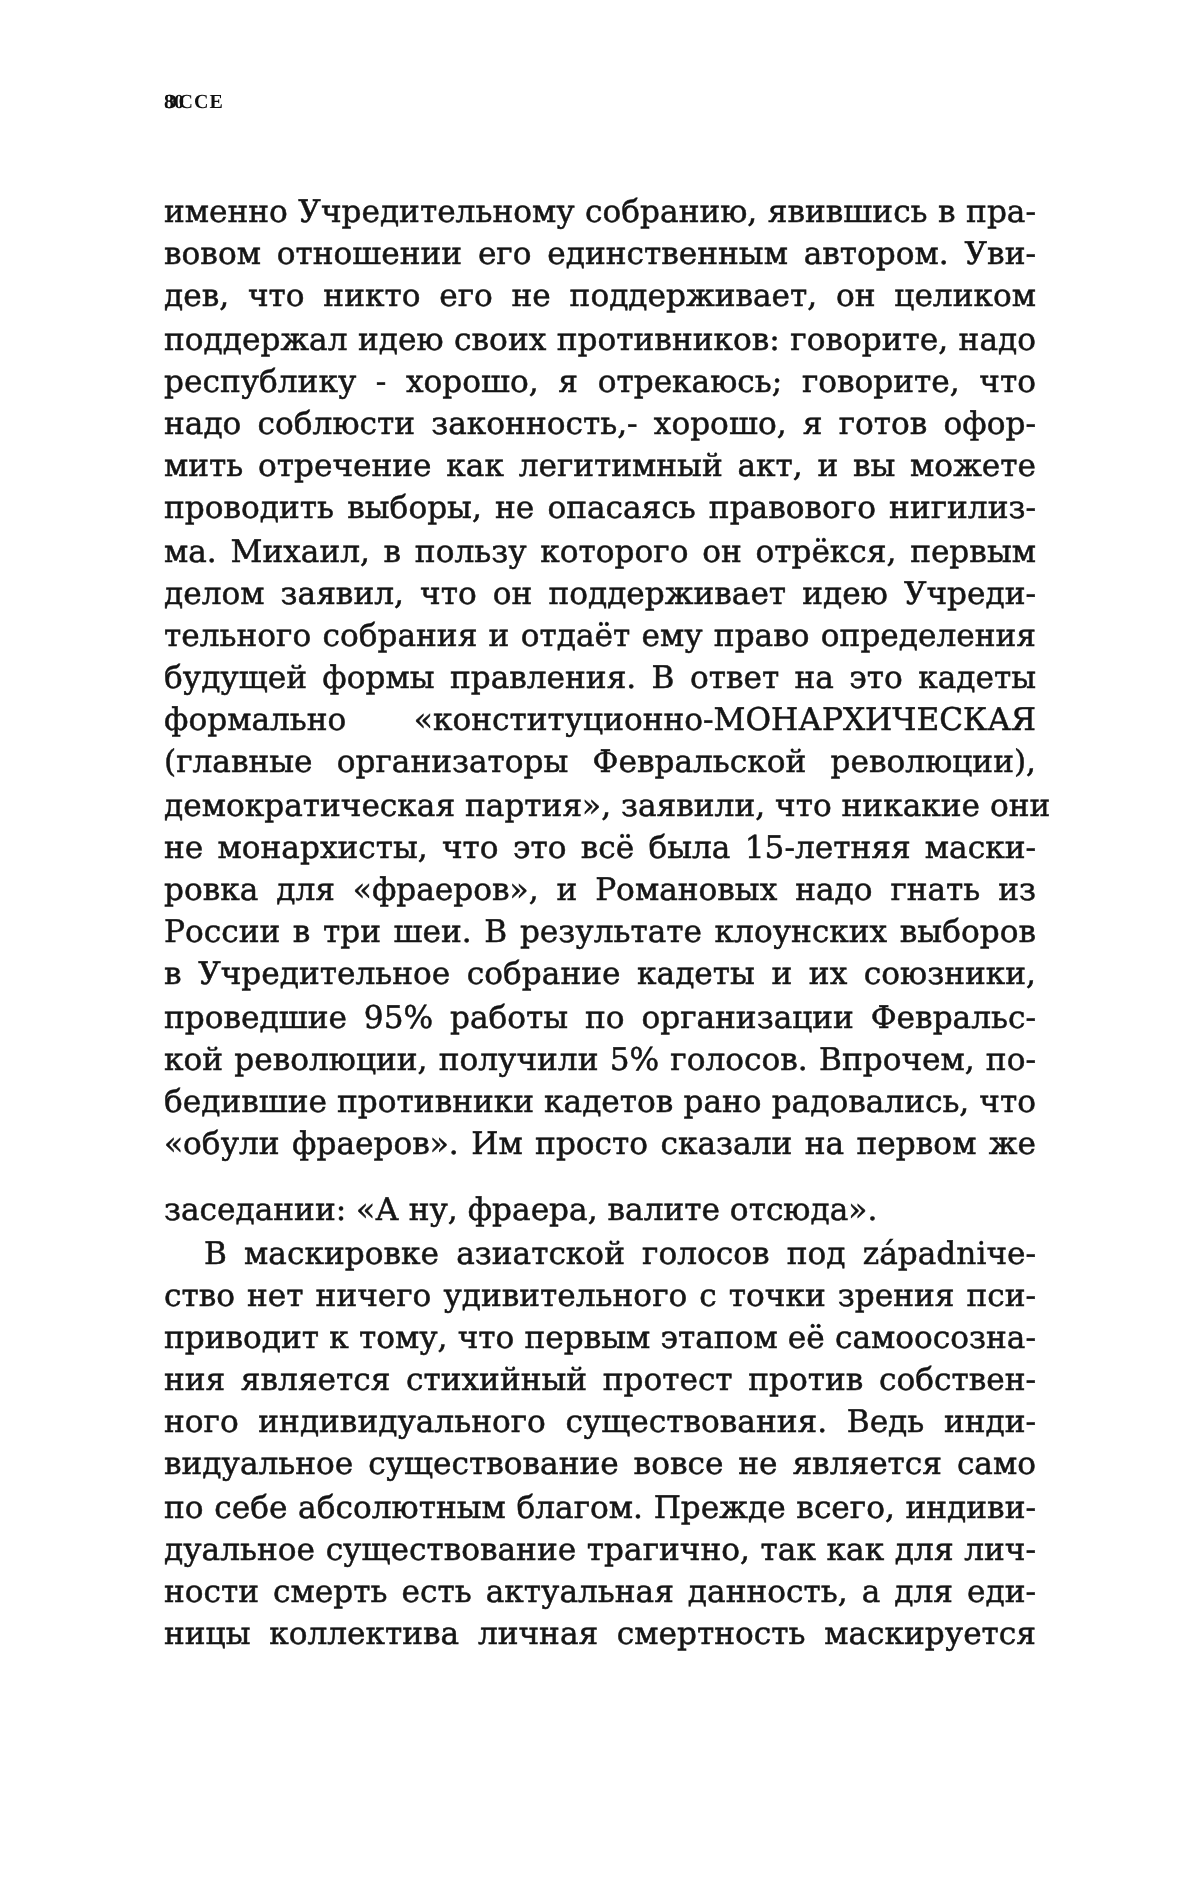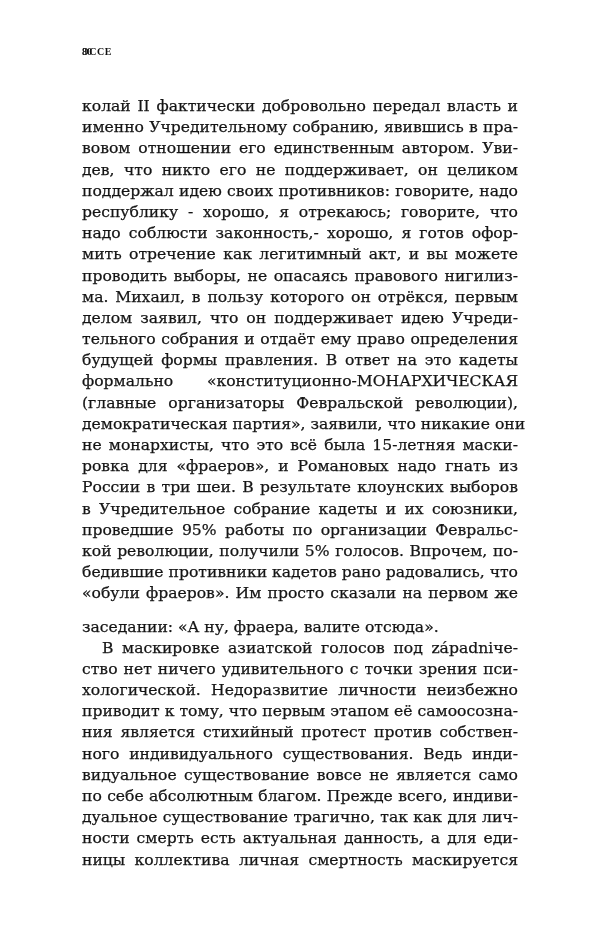--- a/index.html
+++ b/index.html
@@ -45,21 +45,20 @@
 </head>
 <body>
 
 <div class="running-head">
   <span class="page-number">80</span>
   <span class="section-title">ЭССЕ</span>
 </div>
 
 <div class="body-text">
   <div>
-    <span class="line">колай II фактически добровольно передал власть и</span>
     <span class="line">именно Учредительному собранию, явившись в пра-</span>
     <span class="line">вовом отношении его единственным автором. Уви-</span>
     <span class="line">дев, что никто его не поддерживает, он целиком</span>
     <span class="line">поддержал идею своих противников: говорите, надо</span>
     <span class="line">республику - хорошо, я отрекаюсь; говорите, что</span>
     <span class="line">надо соблюсти законность,- хорошо, я готов офор-</span>
     <span class="line">мить отречение как легитимный акт, и вы можете</span>
     <span class="line">проводить выборы, не опасаясь правового нигилиз-</span>
     <span class="line">ма. Михаил, в пользу которого он отрёкся, первым</span>
     <span class="line">делом заявил, что он поддерживает идею Учреди-</span>
@@ -74,21 +73,20 @@
     <span class="line">в Учредительное собрание кадеты и их союзники,</span>
     <span class="line">проведшие 95% работы по организации Февральс-</span>
     <span class="line">кой революции, получили 5% голосов. Впрочем, по-</span>
     <span class="line">бедившие противники кадетов рано радовались, что</span>
     <span class="line">«обули фраеров». Им просто сказали на первом же</span>
     <span class="line last">заседании: «А ну, фраера, валите отсюда».</span>
   </div>
   <div>
     <span class="line indent">В маскировке азиатской голосов под západniче-</span>
     <span class="line">ство нет ничего удивительного с точки зрения пси-</span>
-    <span class="line">хологической. Недоразвитие личности неизбежно</span>
     <span class="line">приводит к тому, что первым этапом её самоосозна-</span>
     <span class="line">ния является стихийный протест против собствен-</span>
     <span class="line">ного индивидуального существования. Ведь инди-</span>
     <span class="line">видуальное существование вовсе не является само</span>
     <span class="line">по себе абсолютным благом. Прежде всего, индиви-</span>
     <span class="line">дуальное существование трагично, так как для лич-</span>
     <span class="line">ности смерть есть актуальная данность, а для еди-</span>
     <span class="line">ницы коллектива личная смертность маскируется</span>
   </div>
 </div>

